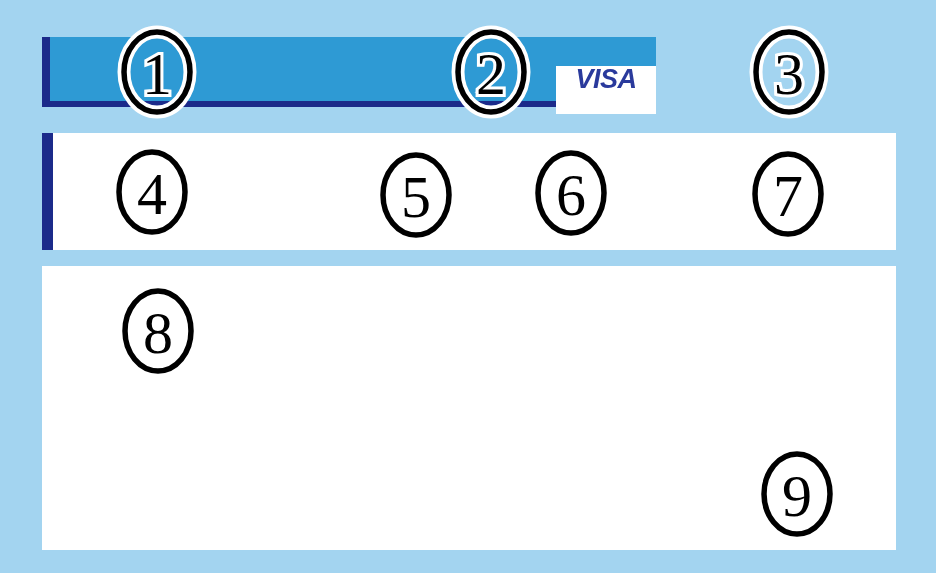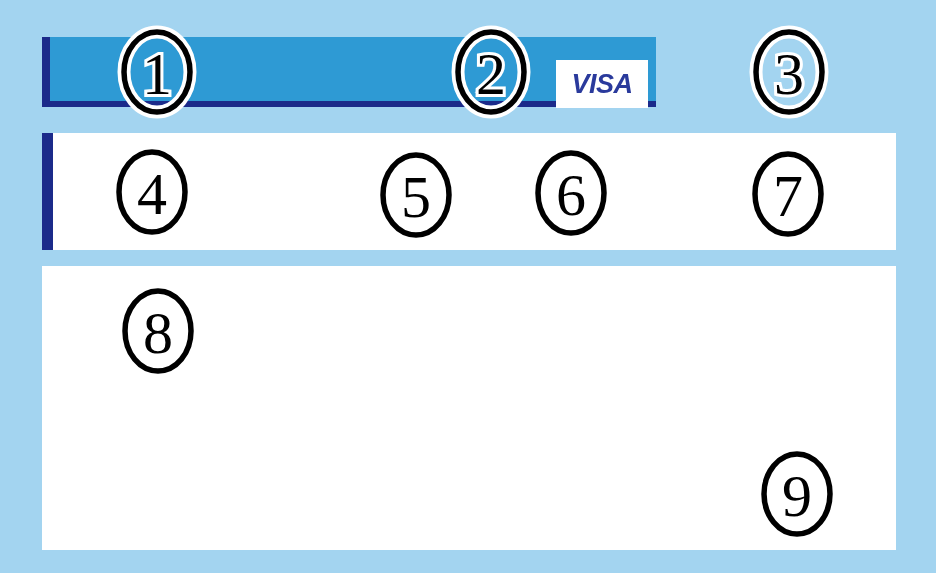--- a/index.html
+++ b/index.html
@@ -27,26 +27,25 @@
     background: #2e9ad4;
     border-left: 8px solid #1b2a8a;
     border-bottom: 6px solid #1b2a8a;
     box-sizing: border-box;
   }
 
   
   .visa-mark {
     position: absolute;
     left: 556px;
-    top: 60px;
-    width: 92px;
+    top: 66px;
+    width: 100px;
     height: 48px;
     background: #ffffff;
     display: flex;
-    align-items: center;
     justify-content: center;
   }
   .visa-mark .visa-word {
     font-family: "Liberation Sans", sans-serif;
     font-weight: bold;
     font-style: italic;
     font-size: 27px;
     letter-spacing: -0.5px;
     color: #2a3a9c;
     line-height: 1;

